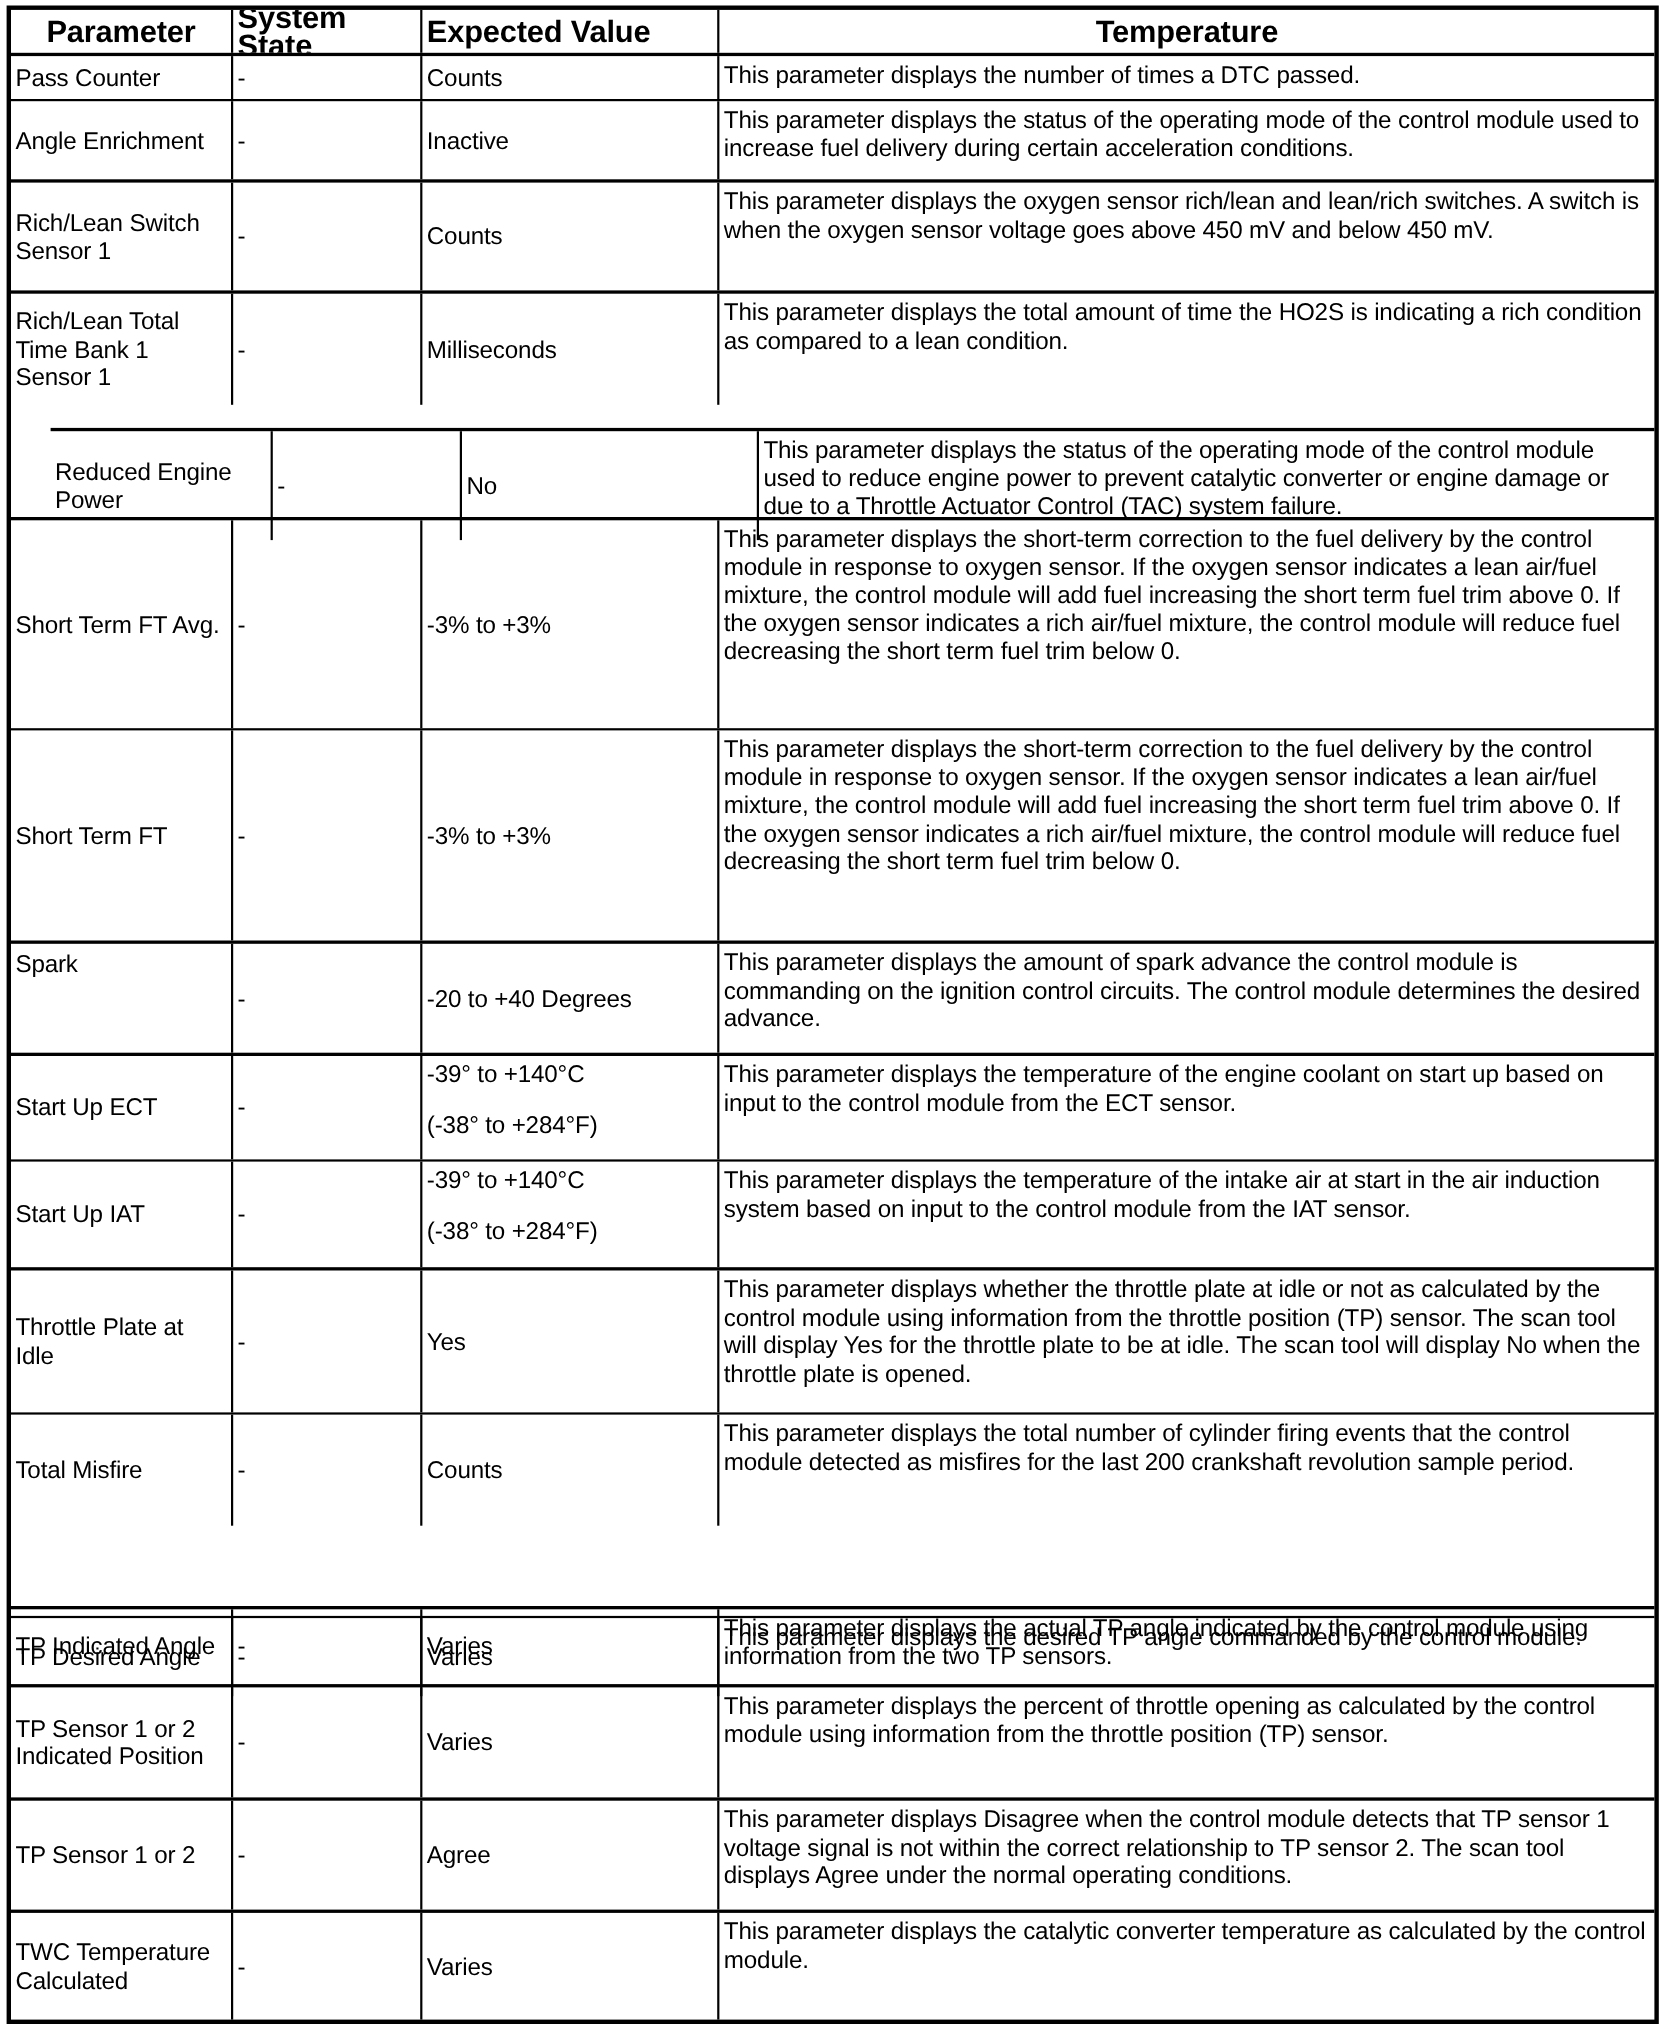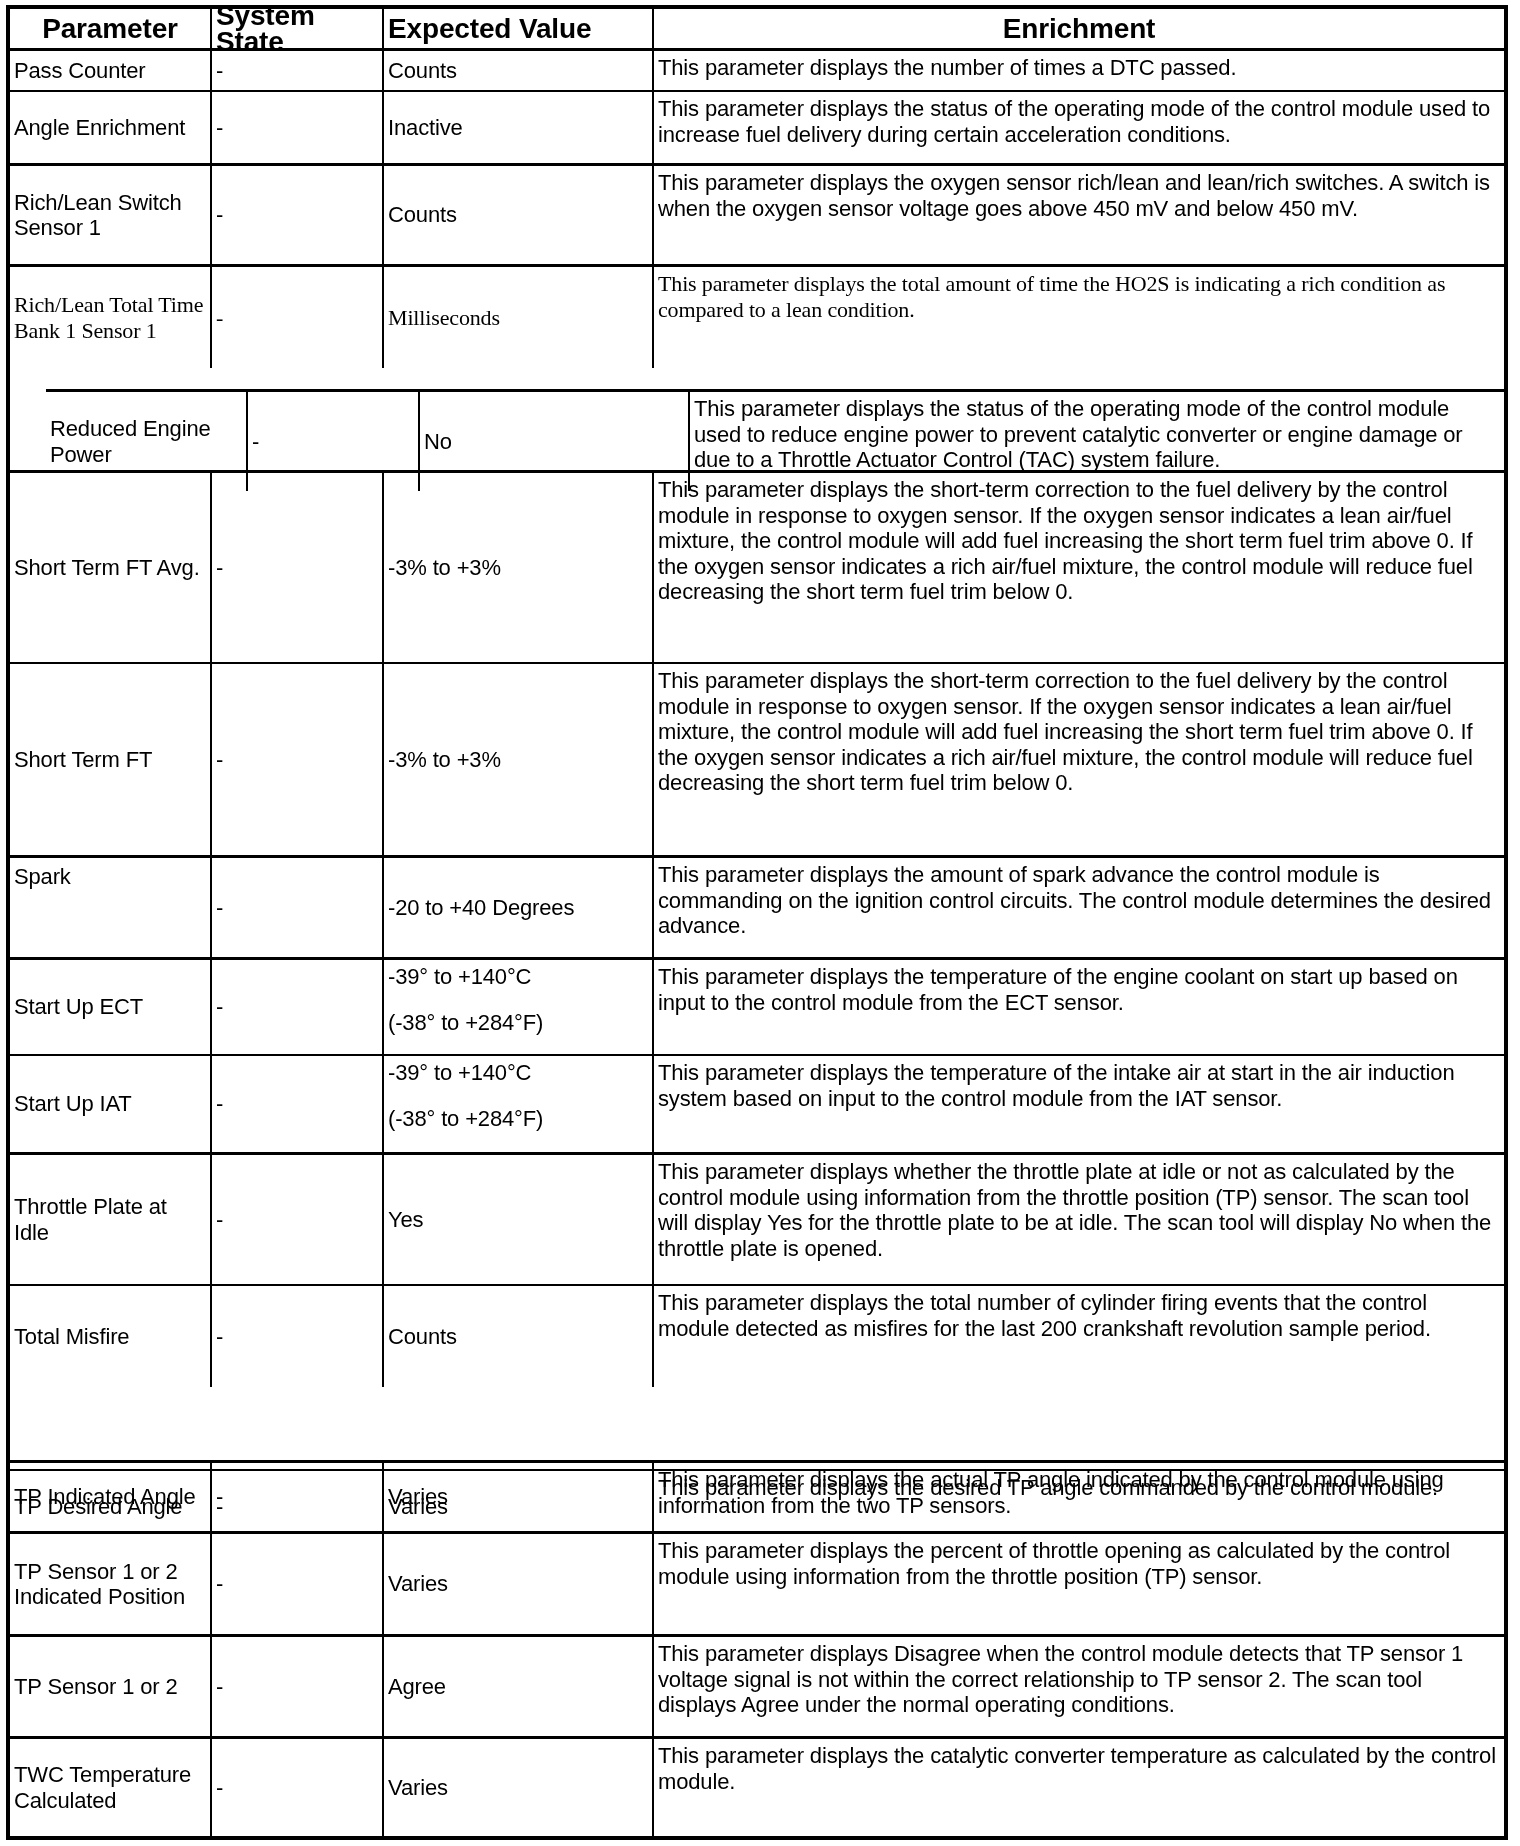--- a/index.html
+++ b/index.html
@@ -25,21 +25,21 @@
 </style>
 </head>
 <body>
 
 <div class="tbl">
 
   <div class="row hdr" style="top:0;height:39px;">
     <div class="cell c1 center">Parameter</div>
     <div class="cell c2">System State</div>
     <div class="cell c3">Expected Value</div>
-    <div class="cell c4 center">Enrichment</div>
+    <div class="cell c4 center">Temperature</div>
   </div>
 
   <div class="row thick" style="top:39px;height:42px;">
     <div class="cell c1 mid">Pass Counter</div>
     <div class="cell c2 mid">-</div>
     <div class="cell c3 mid">Counts</div>
     <div class="cell c4 top">This parameter displays the number of times a DTC passed.</div>
   </div>
 
   <div class="row thin" style="top:81px;height:73px;">
@@ -49,21 +49,21 @@
     <div class="cell c4 top">This parameter displays the status of the operating mode of the control module used to increase fuel delivery during certain acceleration conditions.</div>
   </div>
 
   <div class="row thick" style="top:154px;height:101px;">
     <div class="cell c1 mid">Rich/Lean Switch Sensor 1</div>
     <div class="cell c2 mid">-</div>
     <div class="cell c3 mid">Counts</div>
     <div class="cell c4 top">This parameter displays the oxygen sensor rich/lean and lean/rich switches. A switch is when the oxygen sensor voltage goes above 450 mV and below 450 mV.</div>
   </div>
 
-  <div class="row thick" style="top:255px;height:104px;font-family:Liberation Serif, serif;">
+  <div class="row thick" style="top:255px;height:104px;">
     <div class="cell c1 mid">Rich/Lean Total Time Bank 1 Sensor 1</div>
     <div class="cell c2 mid">-</div>
     <div class="cell c3 mid">Milliseconds</div>
     <div class="cell c4 top">This parameter displays the total amount of time the HO2S is indicating a rich condition as compared to a lean condition.</div>
   </div>
 
   <div class="row thick" style="top:380px;height:102px;margin-left:36px;">
     <div class="cell c1 mid">Reduced Engine Power</div>
     <div class="cell c2 mid">-</div>
     <div class="cell c3 mid">No</div>

